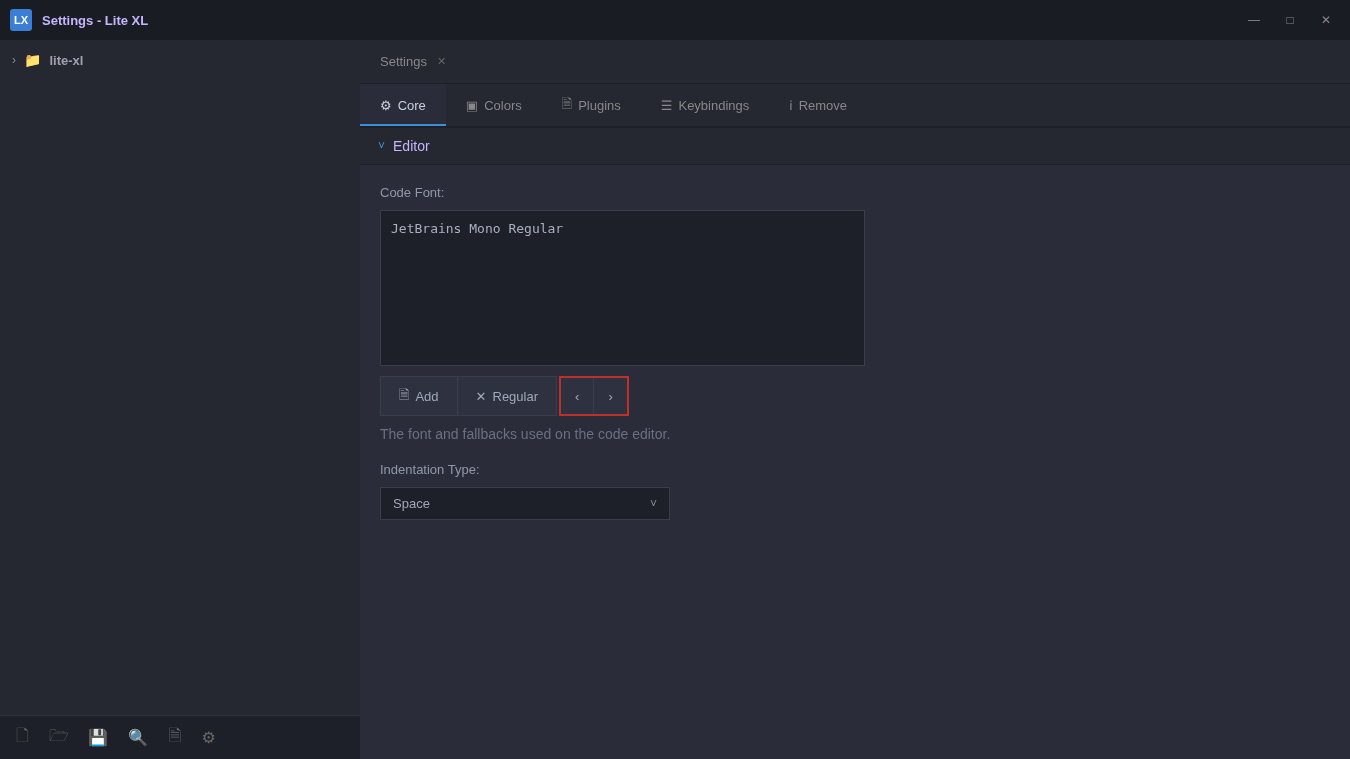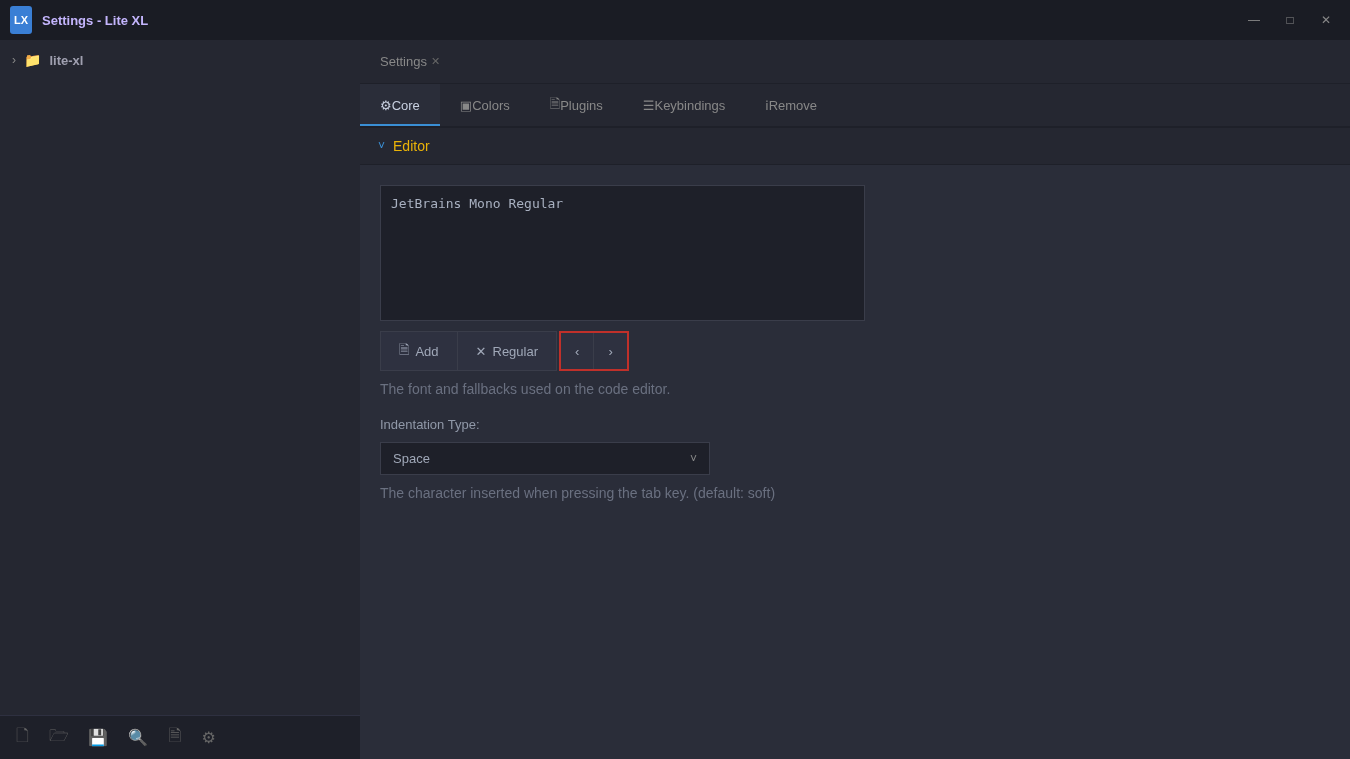--- a/index.html
+++ b/index.html
@@ -20,21 +20,21 @@
       background: #1a1c24;
       height: 40px;
       display: flex;
       align-items: center;
       padding: 0 10px;
       gap: 10px;
       flex-shrink: 0;
     }
     .titlebar-logo {
       width: 22px;
-      height: 28px;
+      height: 22px;
       background: #3a7fd5;
       border-radius: 3px;
       display: flex;
       align-items: center;
       justify-content: center;
       font-size: 11px;
       color: #fff;
       font-weight: bold;
     }
     .titlebar-title {
@@ -127,20 +127,21 @@
     }
     .tab-item-container {
       display: flex;
       align-items: stretch;
       position: relative;
     }
     .tab-item {
       display: flex;
       align-items: center;
       padding: 0 20px;
+      gap: 6px;
       cursor: pointer;
       color: #888;
       font-size: 13px;
       position: relative;
       white-space: nowrap;
     }
     .tab-item.active {
       color: #c8d0e0;
       background: #2a2d39;
     }
@@ -172,21 +173,21 @@
     .section-header {
       display: flex;
       align-items: center;
       padding: 10px 18px;
       gap: 8px;
       background: #252731;
       border-bottom: 1px solid #1e2029;
       cursor: pointer;
     }
     .section-header-chevron { color: #3a8fd5; font-size: 12px; }
-    .section-header-label { color: #eab308; font-size: 14px; font-weight: 500; }
+    .section-header-label { color: #c4b5fd; font-size: 14px; font-weight: 500; }
 
     
     .settings-content {
       padding: 20px 20px;
     }
 
     
     .setting-label {
       color: #9098a8;
       font-size: 13px;
@@ -195,21 +196,21 @@
     .setting-description {
       color: #6a7080;
       font-size: 14px;
       margin-top: 10px;
       margin-bottom: 20px;
     }
 
     
     .font-textarea {
       width: 485px;
-      height: 136px;
+      height: 156px;
       background: #1e2029;
       border: 1px solid #3a3d4a;
       color: #a8b0c0;
       font-size: 13px;
       padding: 10px;
       resize: none;
       display: block;
       outline: none;
       font-family: monospace;
     }
@@ -256,21 +257,21 @@
     
     .dropdown-container {
       margin-top: 0;
     }
     .dropdown-label {
       color: #9098a8;
       font-size: 13px;
       margin-bottom: 10px;
     }
     .dropdown {
-      width: 330px;
+      width: 290px;
       background: #1e2029;
       border: 1px solid #3a3d4a;
       color: #a0a8b8;
       padding: 8px 12px;
       font-size: 13px;
       display: flex;
       align-items: center;
       justify-content: space-between;
       cursor: pointer;
     }
@@ -352,20 +353,21 @@
 
     <div class="settings-panel">
 
       <div class="section-header">
         <span class="section-header-chevron">˅</span>
         <span class="section-header-label">Editor</span>
       </div>
 
       <div class="settings-content">
 
+        <div class="setting-label">Code Font:</div>
         <textarea class="font-textarea" style="">JetBrains Mono Regular</textarea>
 
         <div class="buttons-row">
           <button class="btn">
             <span>🗎</span>
             <span>Add</span>
           </button>
           <button class="btn">
             <span>✕</span>
             <span>Regular</span>
@@ -377,19 +379,18 @@
         </div>
 
         <div class="setting-description">The font and fallbacks used on the code editor.</div>
 
         <div class="dropdown-container">
           <div class="dropdown-label">Indentation Type:</div>
           <div class="dropdown">
             <span>Space</span>
             <span class="dropdown-arrow">˅</span>
           </div>
-          <div class="setting-description">The character inserted when pressing the tab key. (default: soft)</div>
         </div>
 
       </div>
     </div>
   </div>
 </div>
 
 </body></html>

